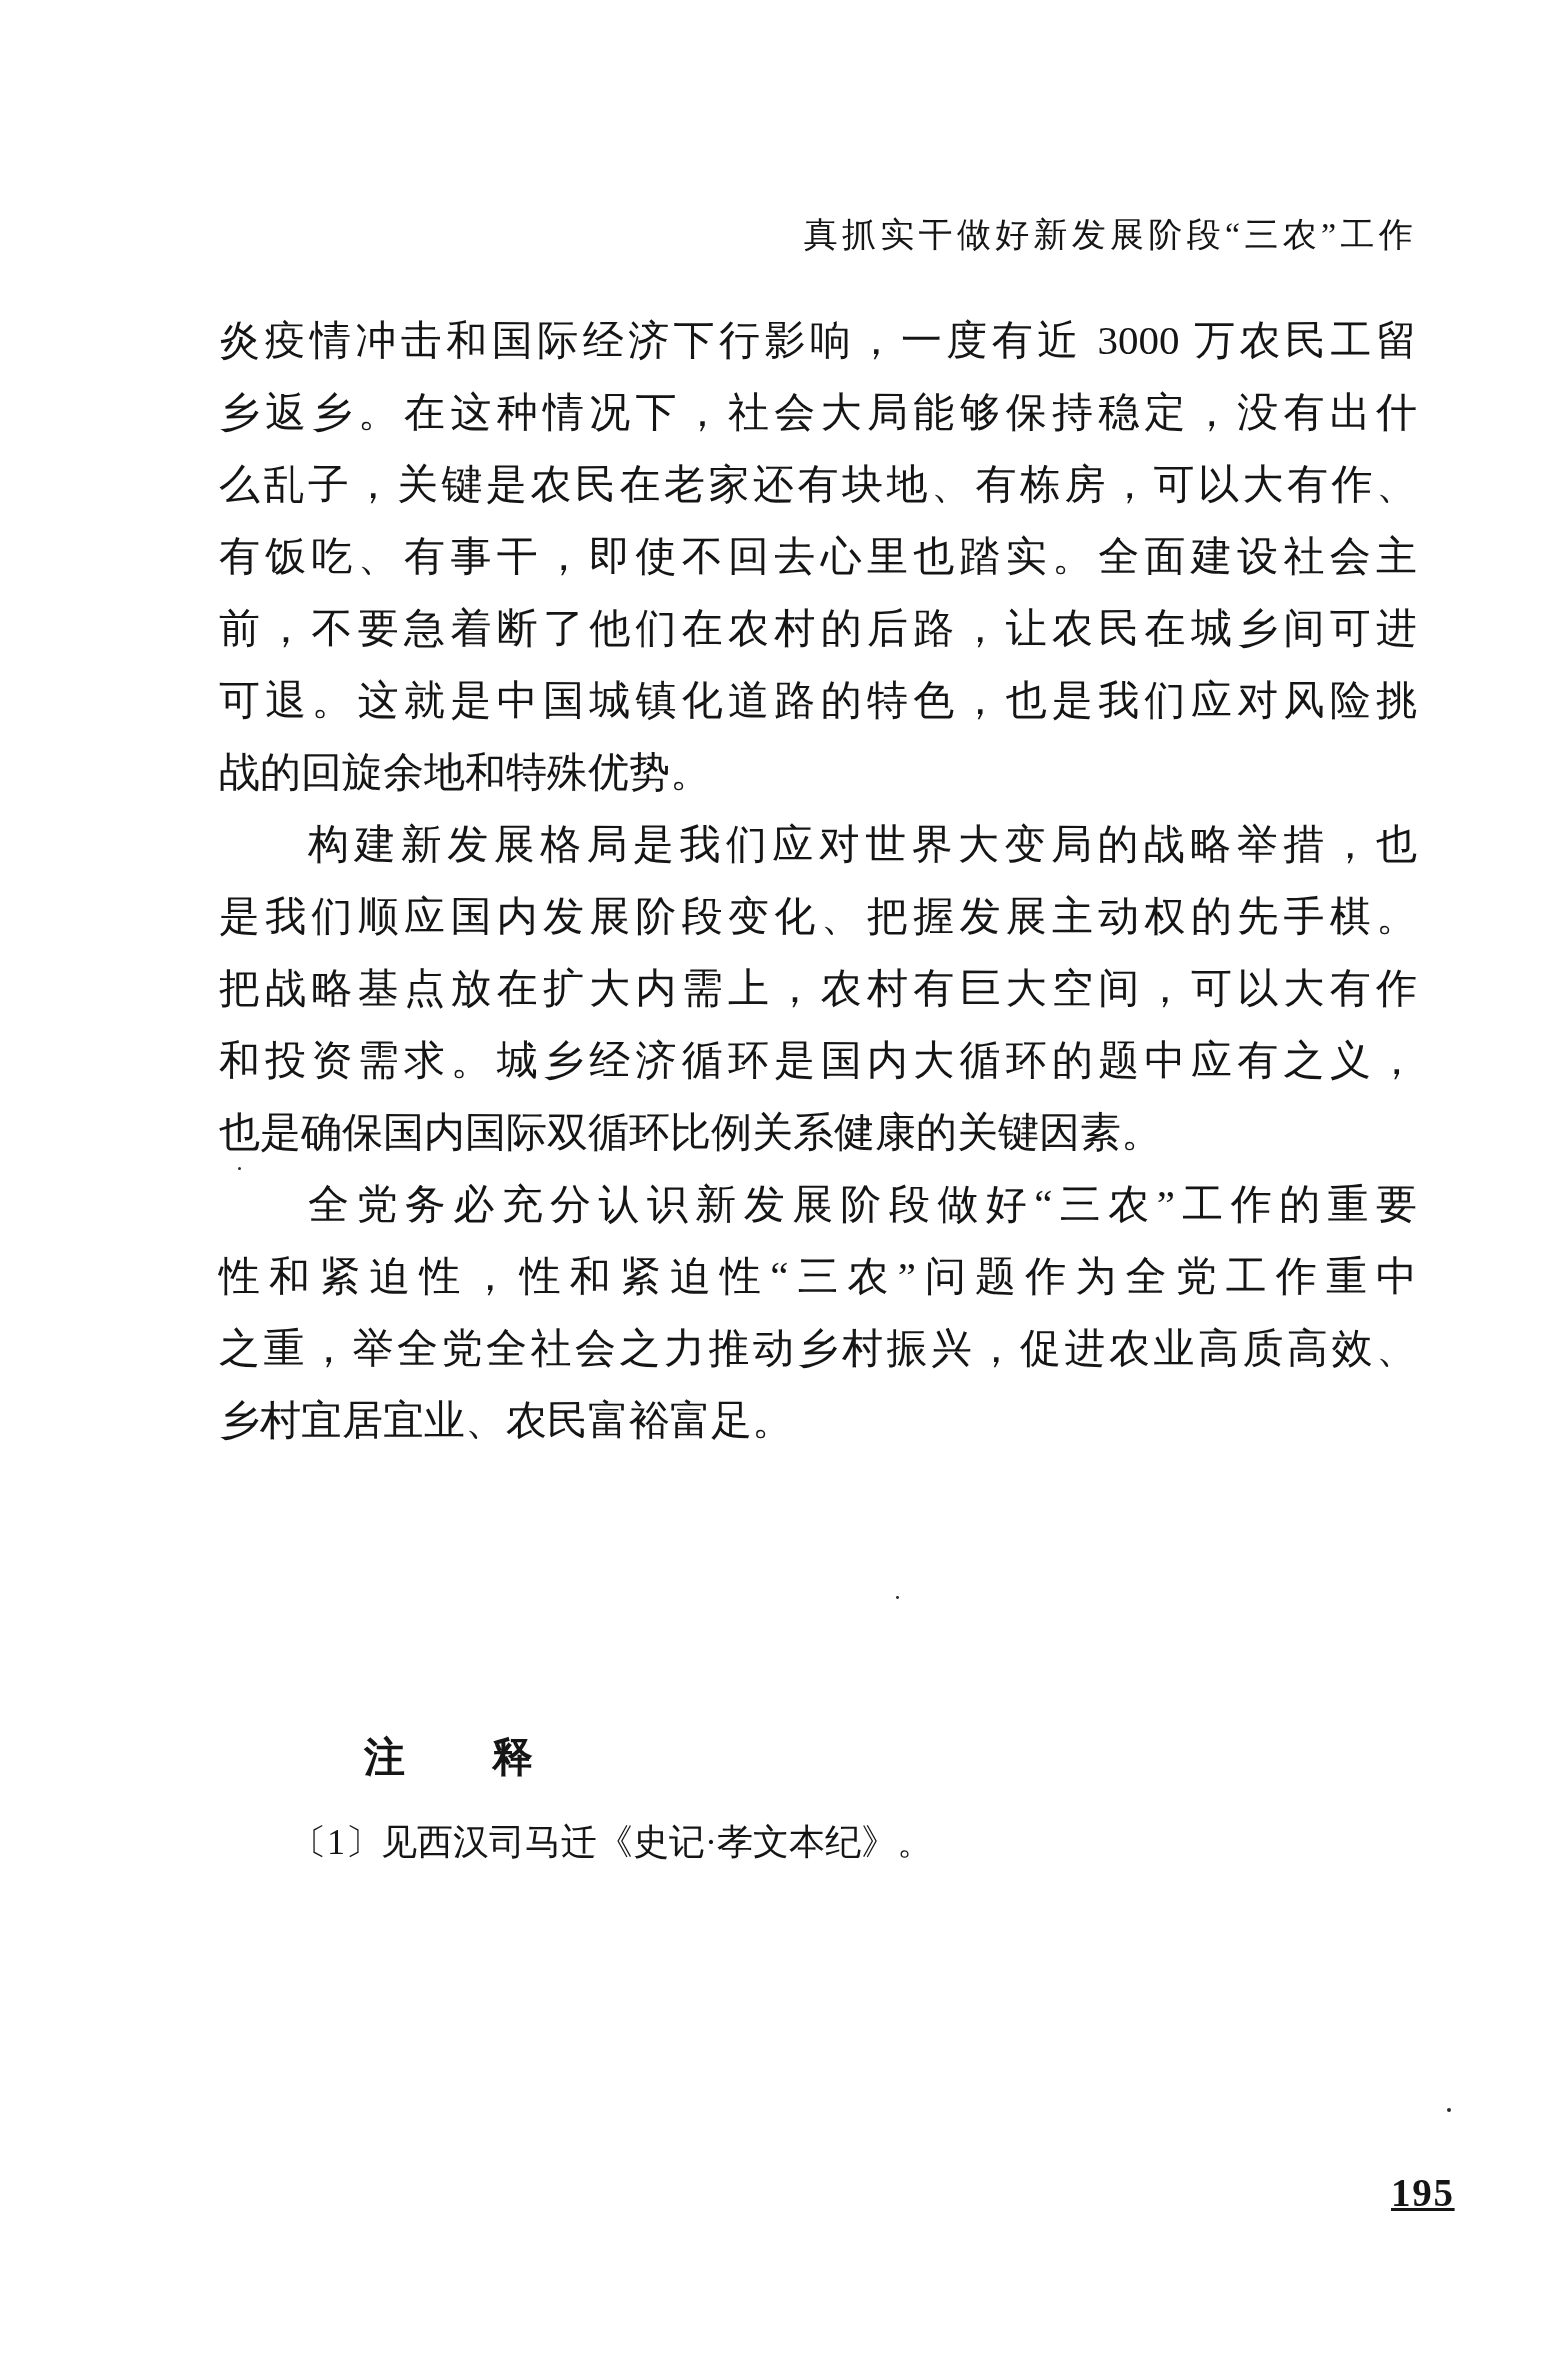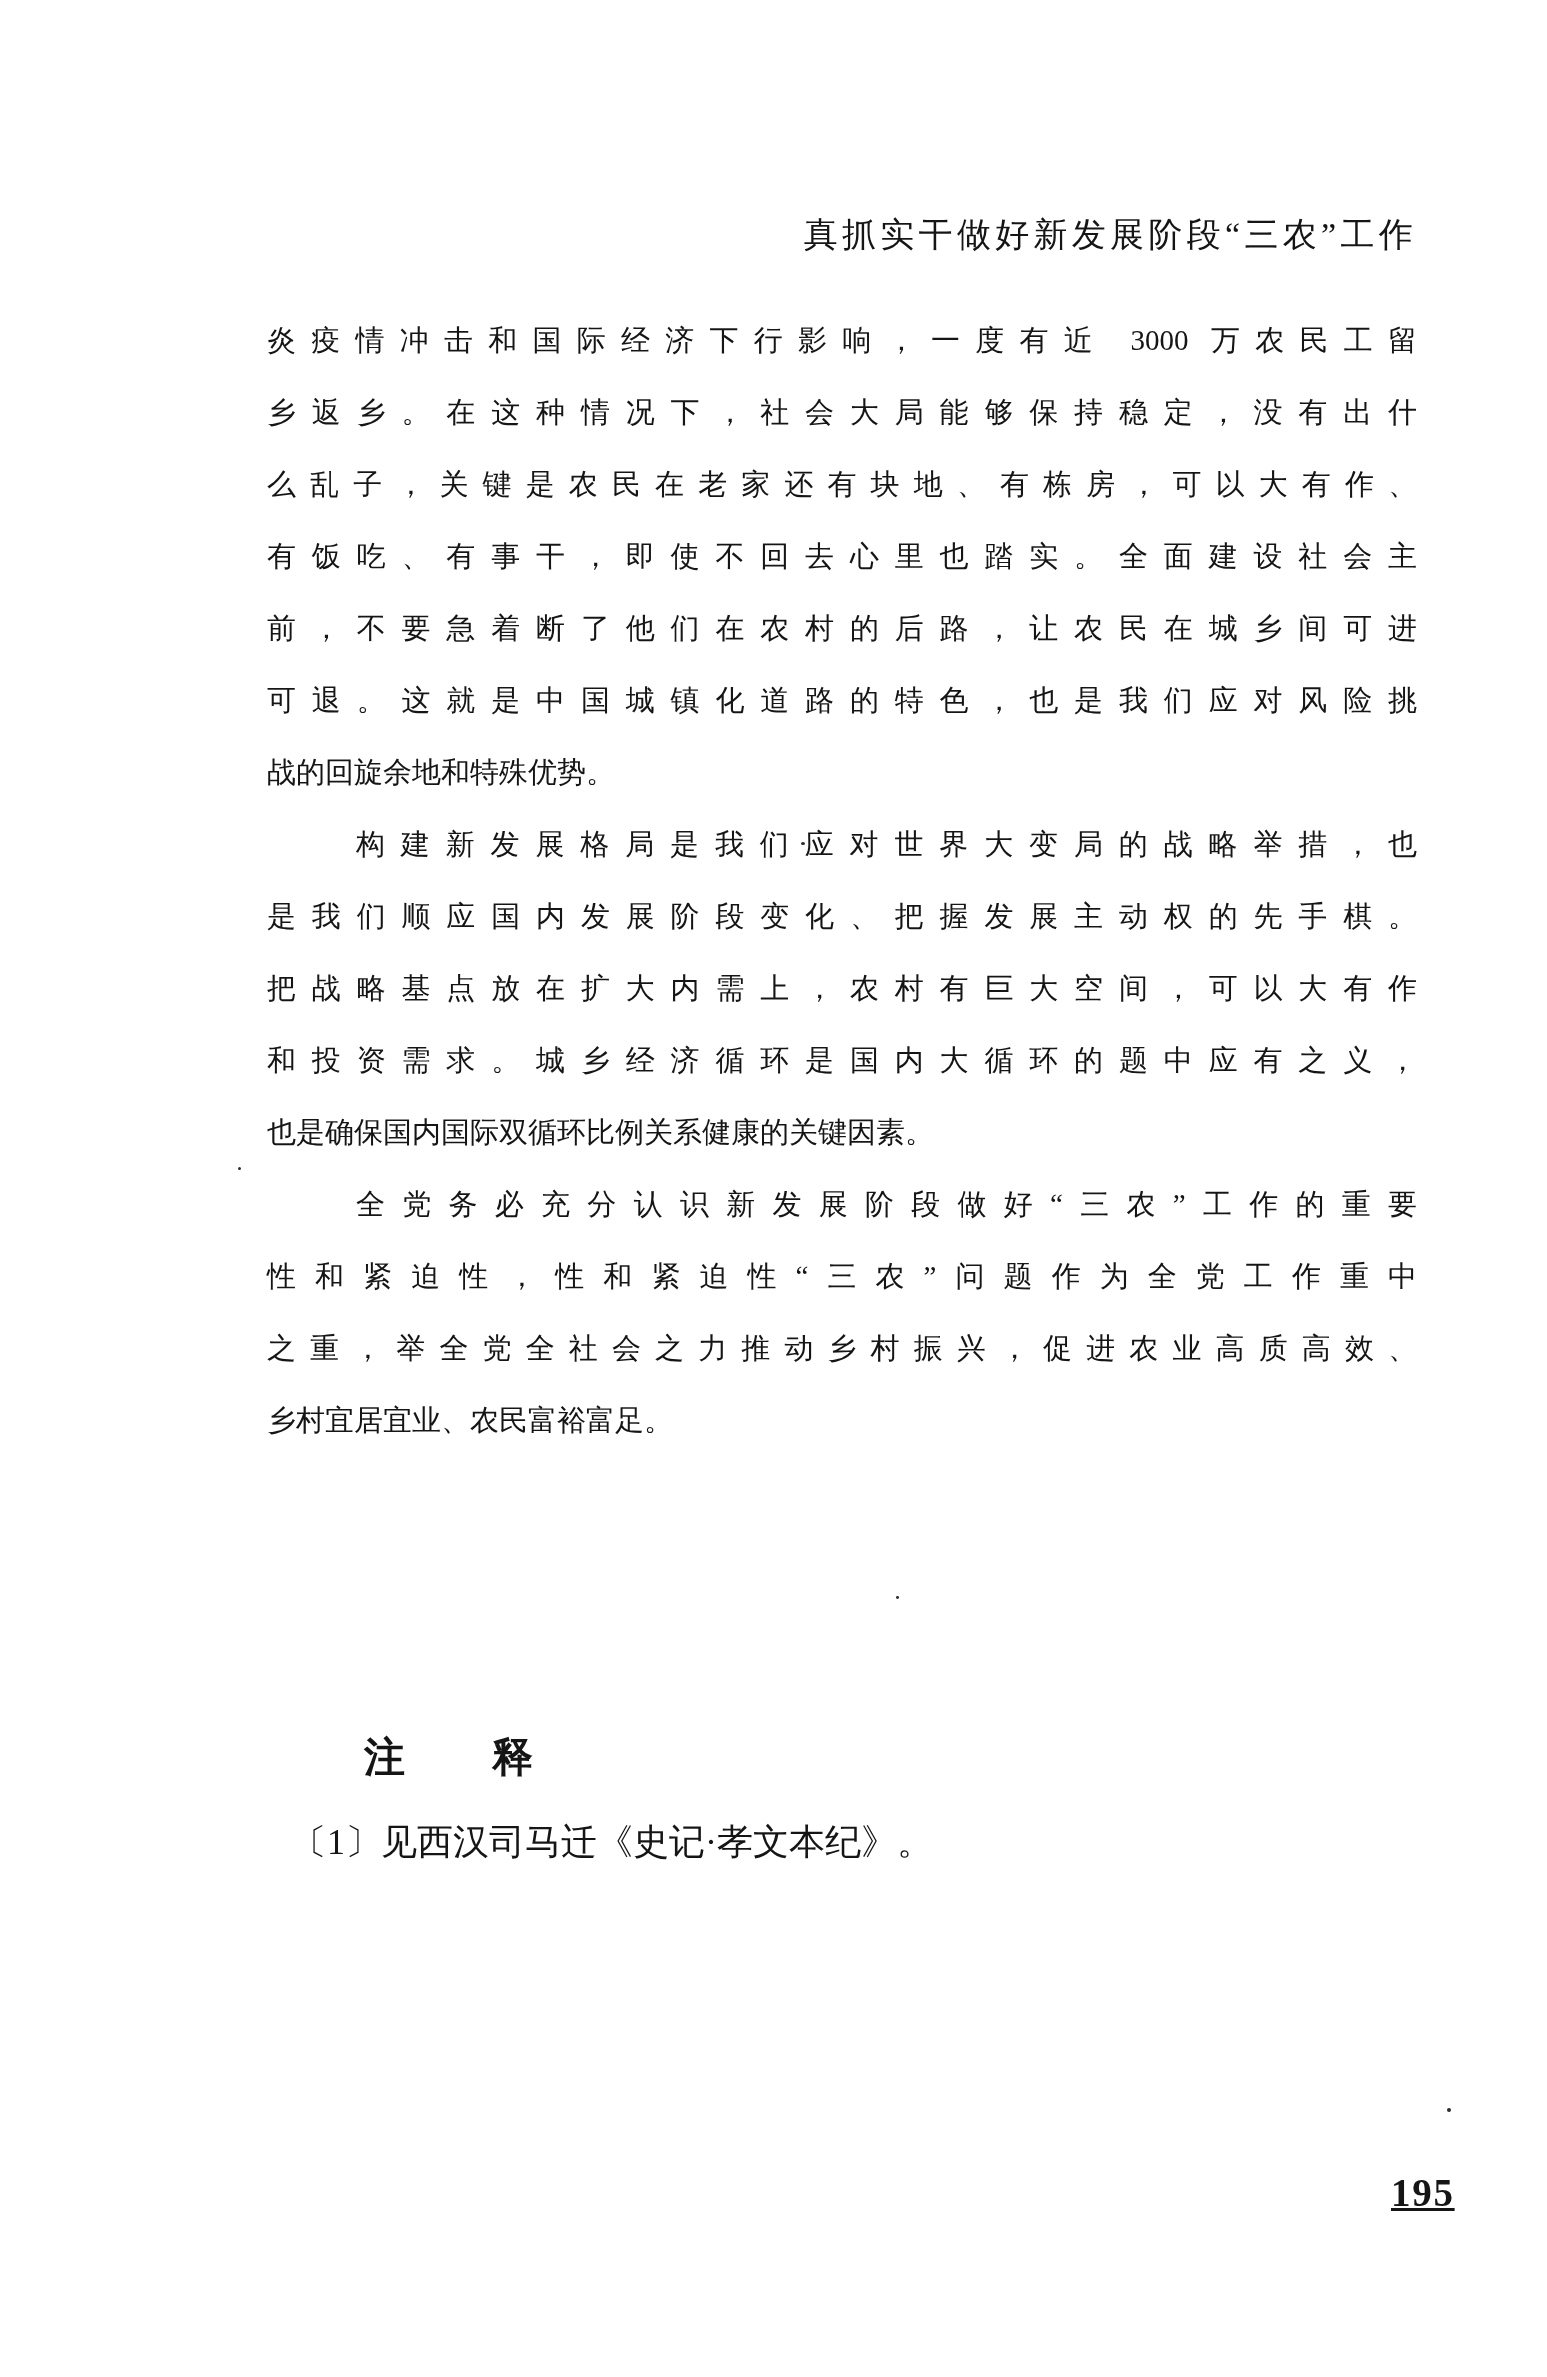--- a/index.html
+++ b/index.html
@@ -26,25 +26,24 @@
   }
   .body-text {
     position: absolute;
     top: 304px;
     left: 219px;
     width: 1198px;
   }
   .bline {
     height: 72px;
     line-height: 72px;
-    font-size: 29px;
+    font-size: 41px;
     text-align: justify;
     text-align-last: justify;
     white-space: normal;
-    margin-left: 48px;
   }
   .bline.last { text-align-last: left; }
   .bline.first-indent { text-indent: 89px; }
   .notes-heading {
     position: absolute;
     top: 1733px;
     left: 364px;
     font-size: 41px;
     font-weight: bold;
     line-height: 48px;

